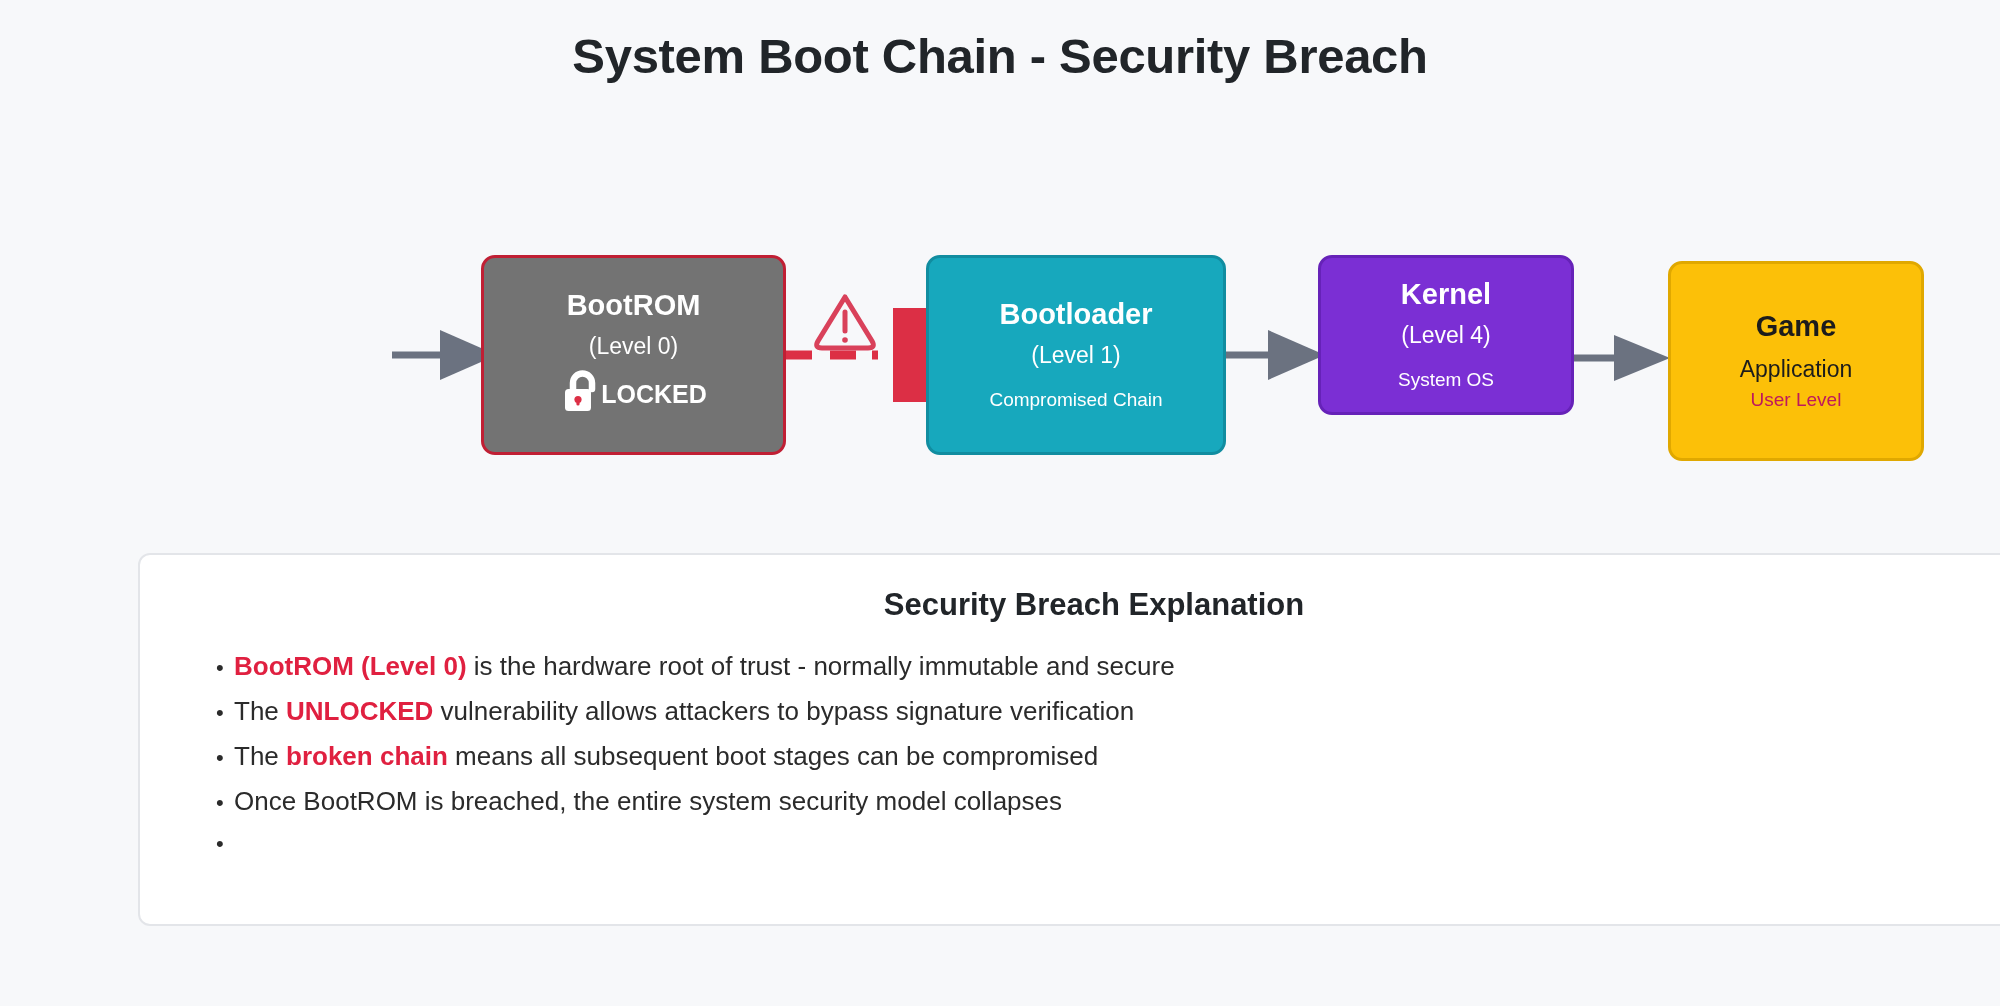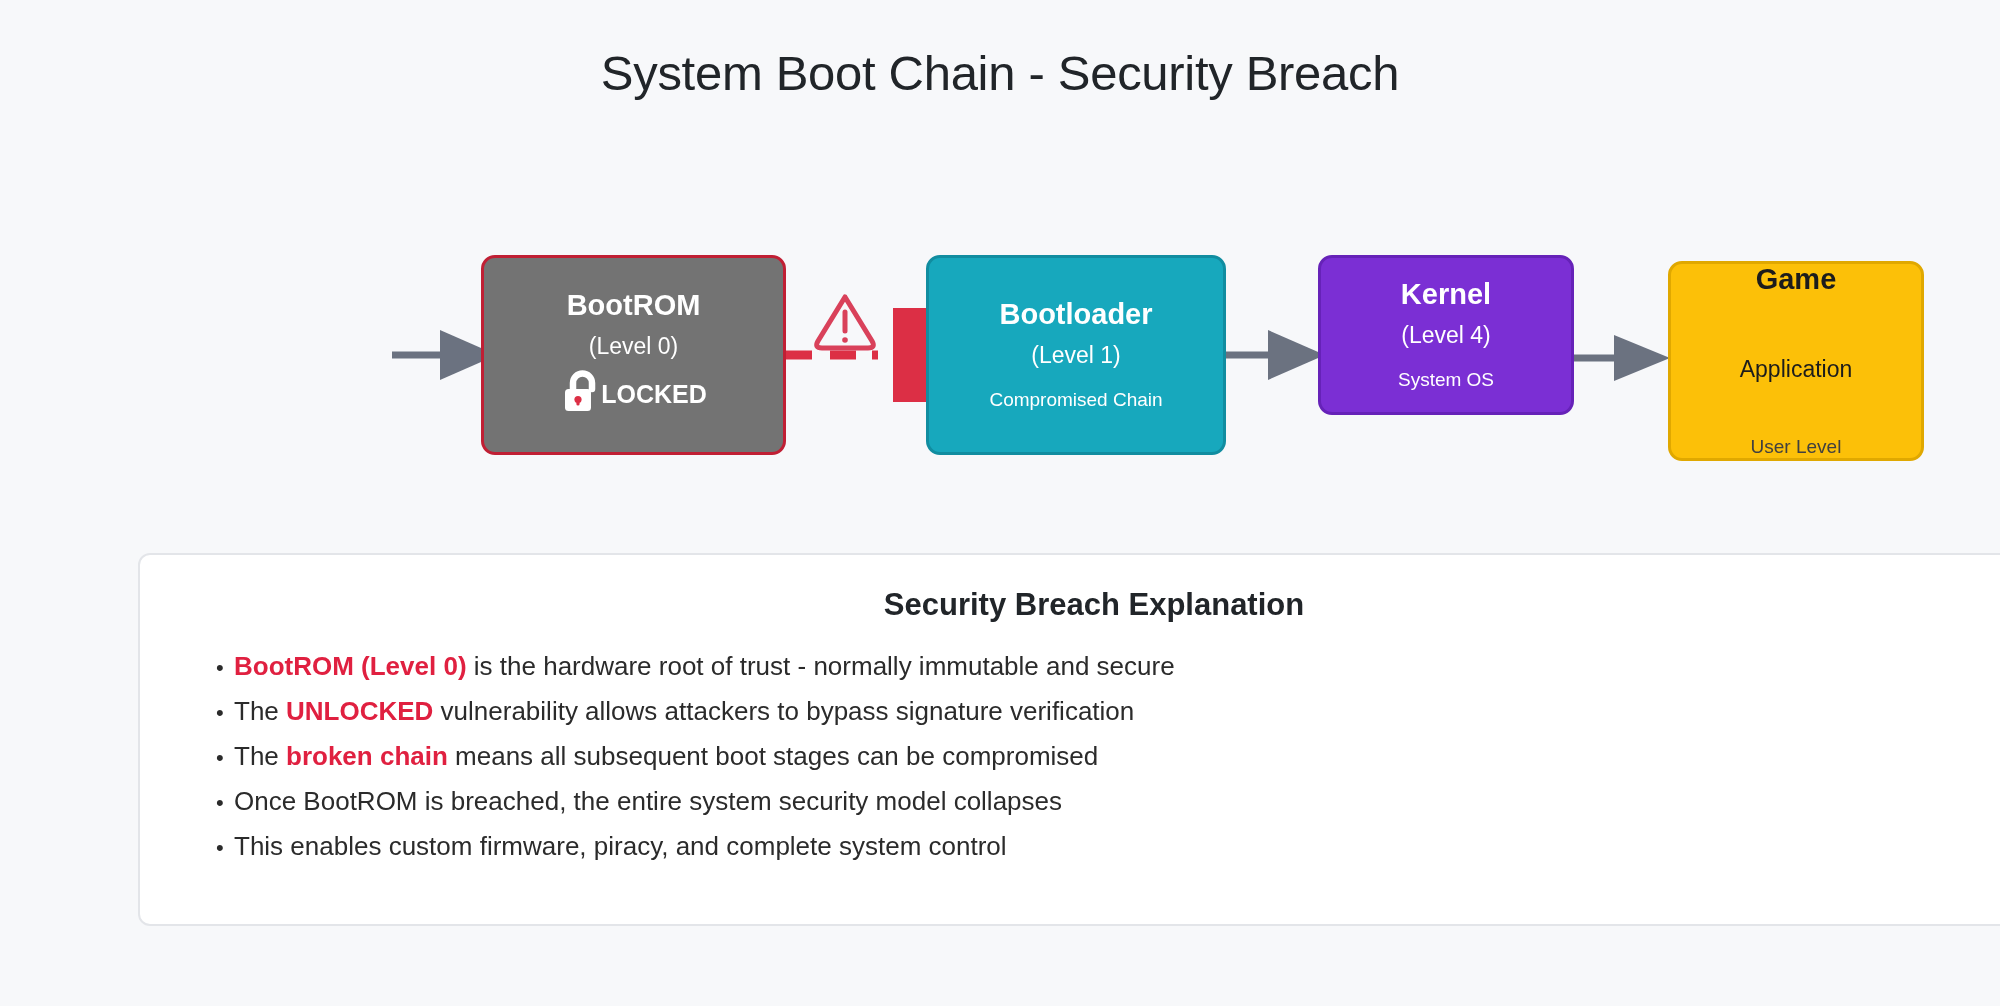--- a/index.html
+++ b/index.html
@@ -16,26 +16,26 @@
     position: relative;
     width: 2000px;
     height: 1006px;
     background: #f7f8fa;
     overflow: hidden;
   }
 
   
   #page-title {
     position: absolute;
-    top: 45px;
+    top: 28px;
     left: 0;
     width: 2000px;
     text-align: center;
     font-size: 49px;
-    font-weight: normal;
+    font-weight: bold;
     color: #212529;
     letter-spacing: -0.3px;
     white-space: nowrap;
   }
 
   
   #chain {
     position: absolute;
     top: 255px;
     left: 0;
@@ -117,21 +117,21 @@
   #node-kernel .node-title { font-size: 29px; }
   #node-kernel .node-sub { font-size: 23px; margin-top: 12px; }
   #node-kernel .node-sub2 { font-size: 19px; margin-top: 22px; }
 
   #node-game {
     left: 1668px; top: 6px; width: 256px; height: 200px;
     background: #fcc008; border-color: #e0a800; color: #1c1c1c;
   }
   #node-game .node-title { font-size: 29px; color: #1c1c1c; }
   #node-game .node-sub { font-size: 23px; margin-top: 14px; color: #1c1c1c; }
-  #node-game .node-sub2 { font-size: 19px; margin-top: 8px; color: #404040; }
+  #node-game .node-sub2 { font-size: 19px; margin-top: 8px; color: #be185d; }
 
   
   #connectors {
     position: absolute;
     top: 0; left: 0;
     width: 2000px; height: 1006px;
     pointer-events: none;
   }
 
   
@@ -245,21 +245,21 @@
       <div class="node-sub">(Level 1)</div>
       <div class="node-sub2">Compromised Chain</div>
     </div>
 
     <div class="node" id="node-kernel" style="background: rgb(123, 47, 212); border-color: rgb(102, 34, 184); color: rgb(255, 255, 255);">
       <div class="node-title">Kernel</div>
       <div class="node-sub">(Level 4)</div>
       <div class="node-sub2">System OS</div>
     </div>
 
-    <div class="node" id="node-game" style="background: rgb(252, 192, 8); border-color: rgb(224, 168, 0); color: rgb(28, 28, 28); justify-content: space-between;">
+    <div class="node" id="node-game" style="background: rgb(252, 192, 8); border-color: rgb(224, 168, 0); color: rgb(28, 28, 28);">
       <div class="node-title">Game</div>
       <div class="node-sub">Application</div>
       <div class="node-sub2">User Level</div>
     </div>
 
   </div>
 
   <div id="explanation-panel">
     <div id="explanation-title">Security Breach Explanation</div>
     <div id="explanation-list">
@@ -274,18 +274,17 @@
         <div class="bullet-row">
           <span class="bullet-dot">•</span>
           <span class="bullet-text">The <b style="color: rgb(224, 32, 64);">broken chain</b> means all subsequent boot stages can be compromised</span>
         </div>
         <div class="bullet-row">
           <span class="bullet-dot">•</span>
           <span class="bullet-text">Once BootROM is breached, the entire system security model collapses</span>
         </div>
         <div class="bullet-row">
           <span class="bullet-dot">•</span>
-          <span class="bullet-text">This enables custom firmware, piracy, and complete system control</span>
         </div>
       </div>
   </div>
 
 </div>
 
 </body></html>

